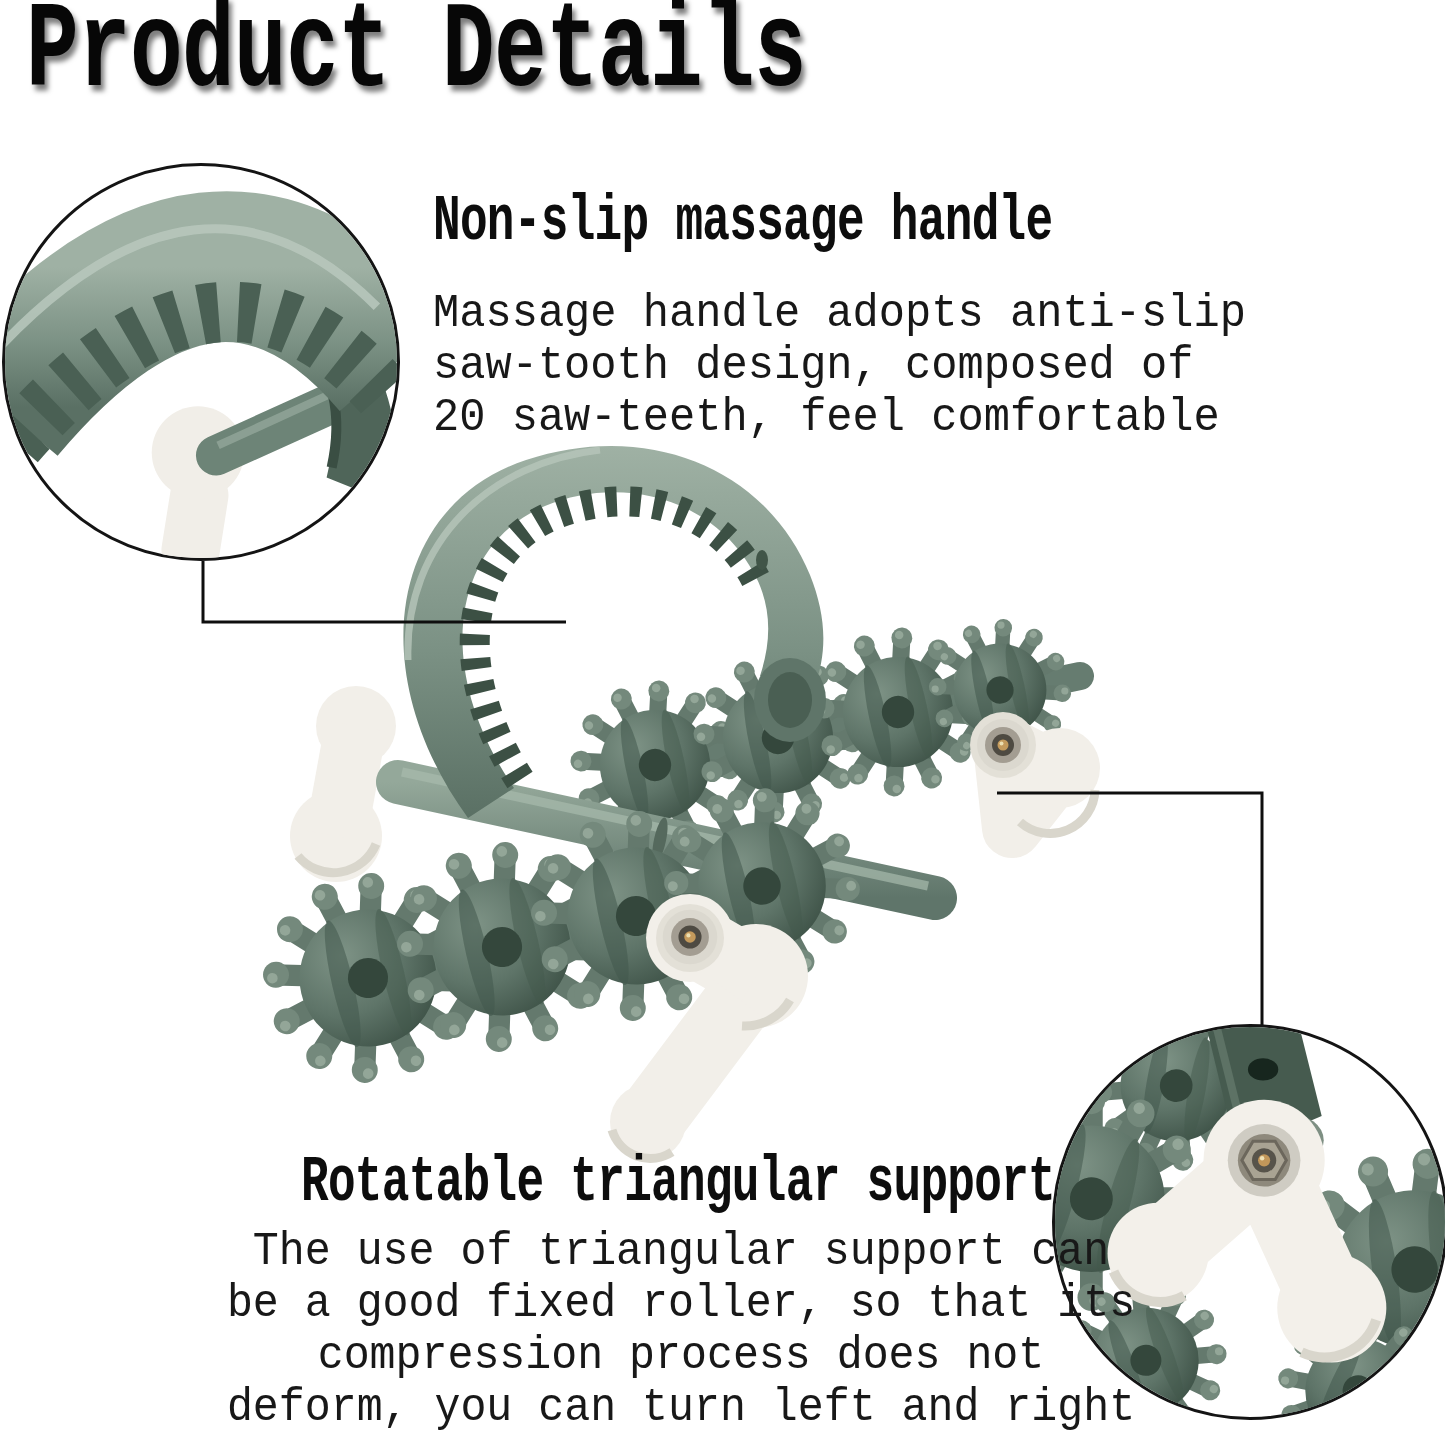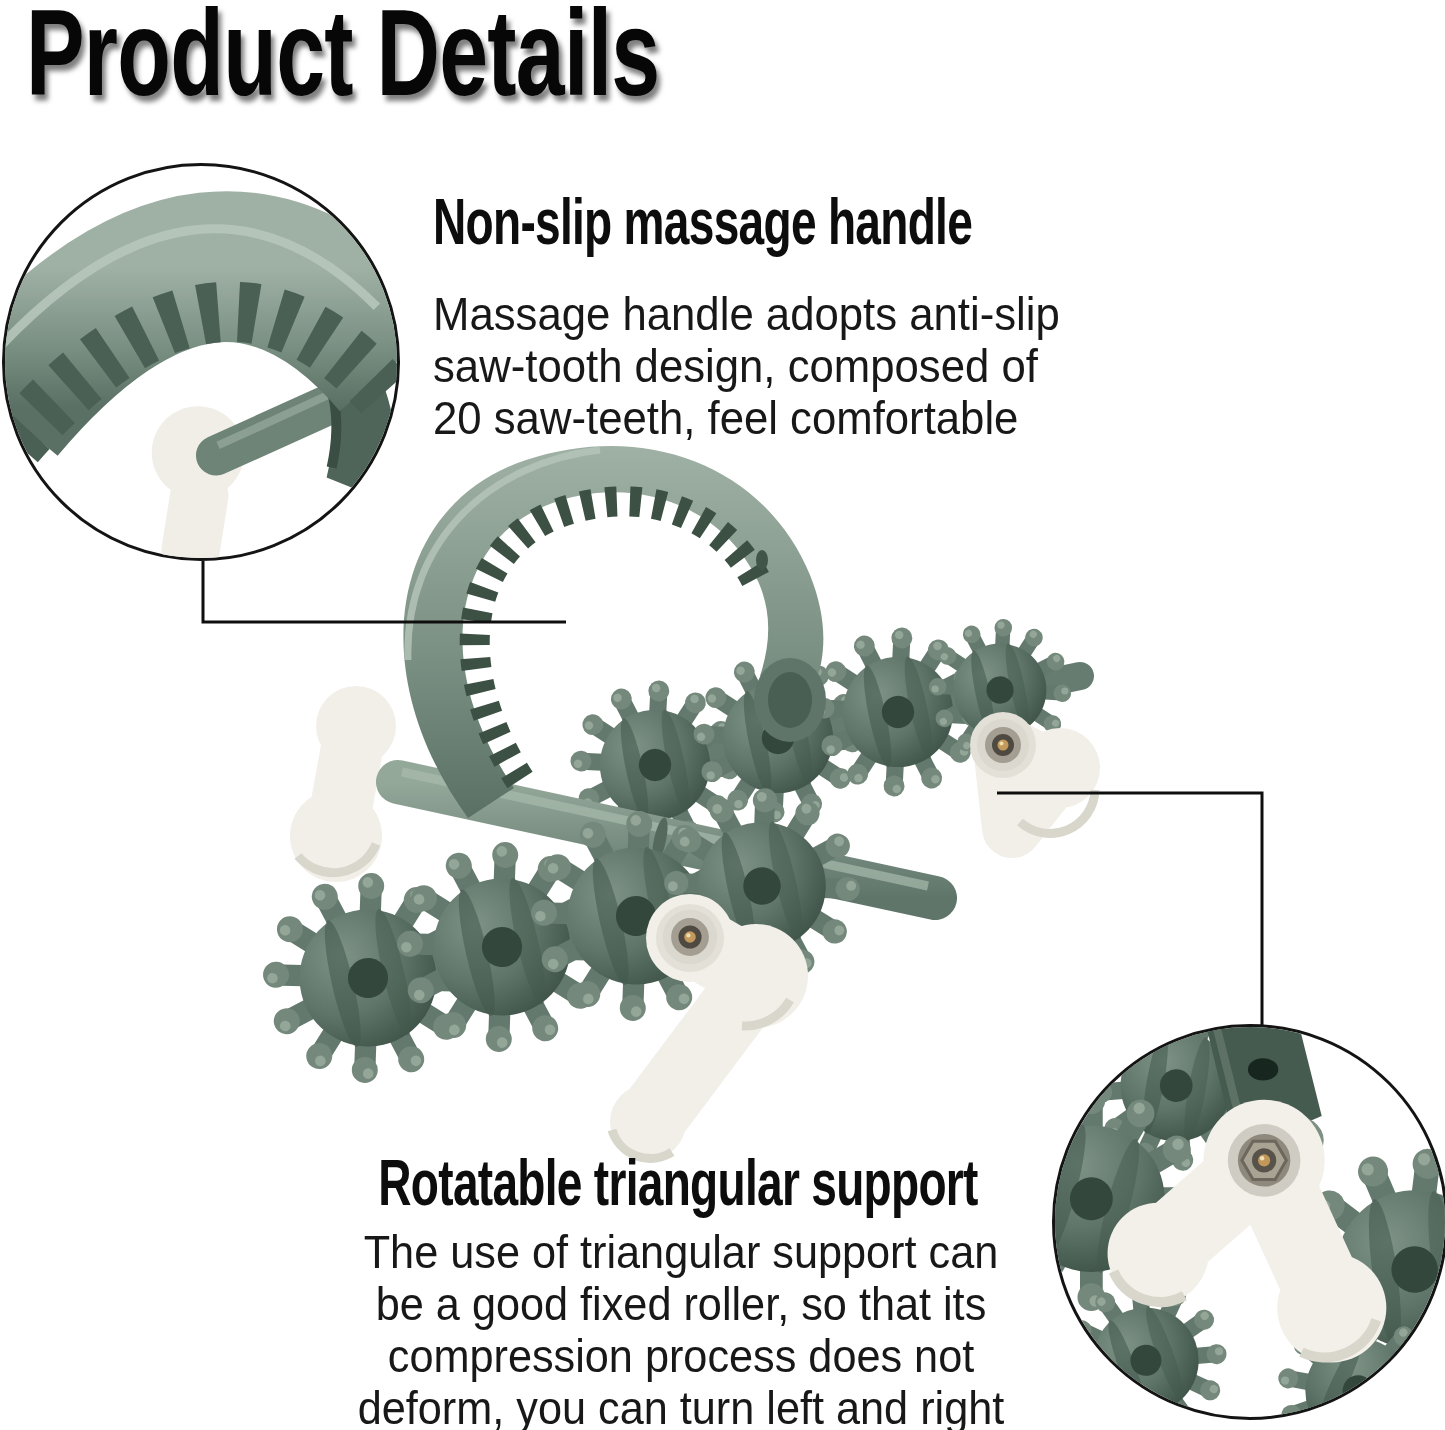--- a/index.html
+++ b/index.html
@@ -1,21 +1,21 @@
 <!DOCTYPE html>
 <html><head>
 <meta charset="utf-8">
 <style>
   html,body{margin:0;padding:0;background:#ffffff;}
   .canvas{
     position:relative;
     width:1445px;height:1430px;
     background:#ffffff;
     overflow:hidden;
-    font-family:Liberation Sans, sans-serif;
+    font-family:Liberation Mono, monospace;
     color:#0a0a0a;
   }
   .page-title{
     position:absolute;left:26px;top:-8px;
     font-size:122px;line-height:1;font-weight:700;
     letter-spacing:-1px;white-space:nowrap;
     transform:scaleX(0.72);transform-origin:0 0;
     color:#070707;
     text-shadow:5px 6px 6px rgba(0,0,0,0.5);
   }

